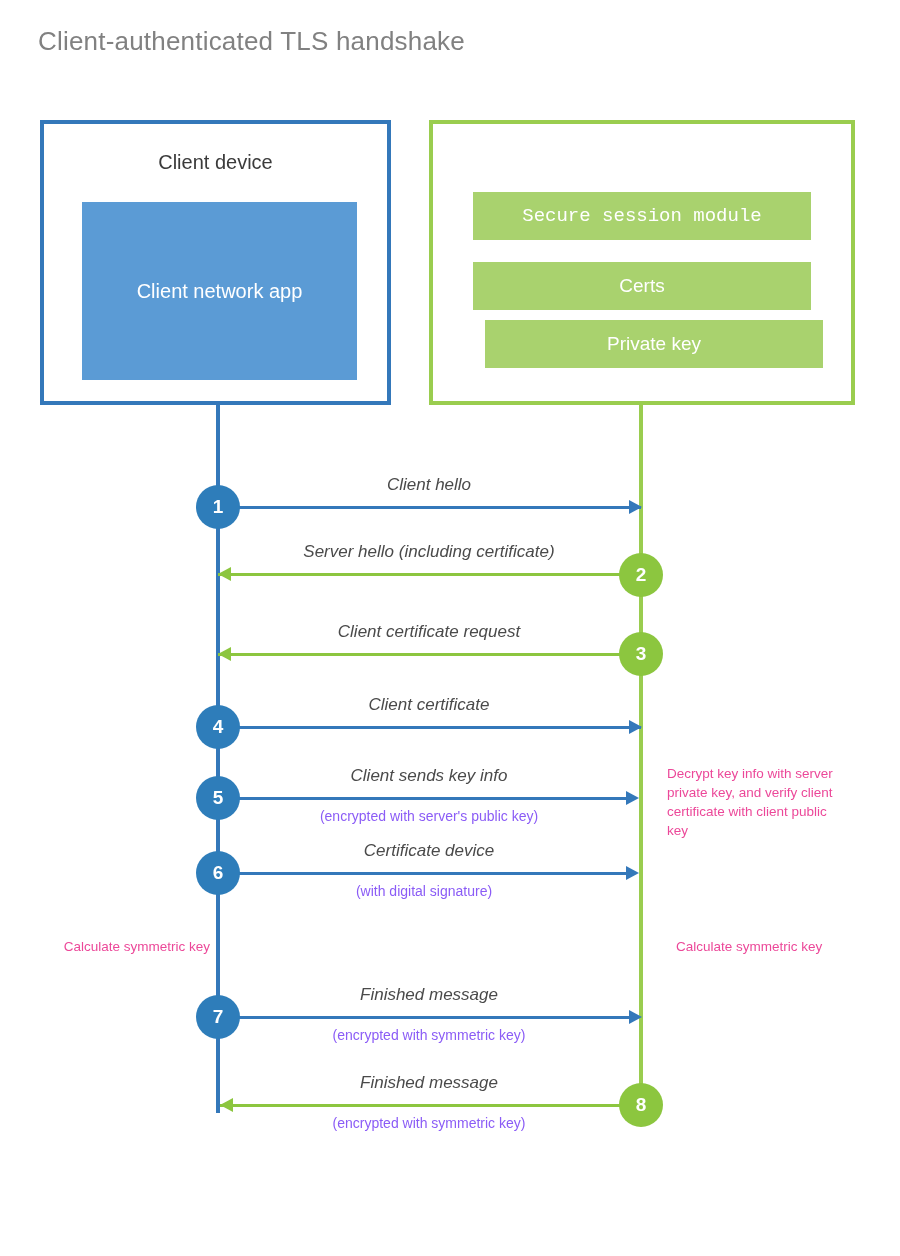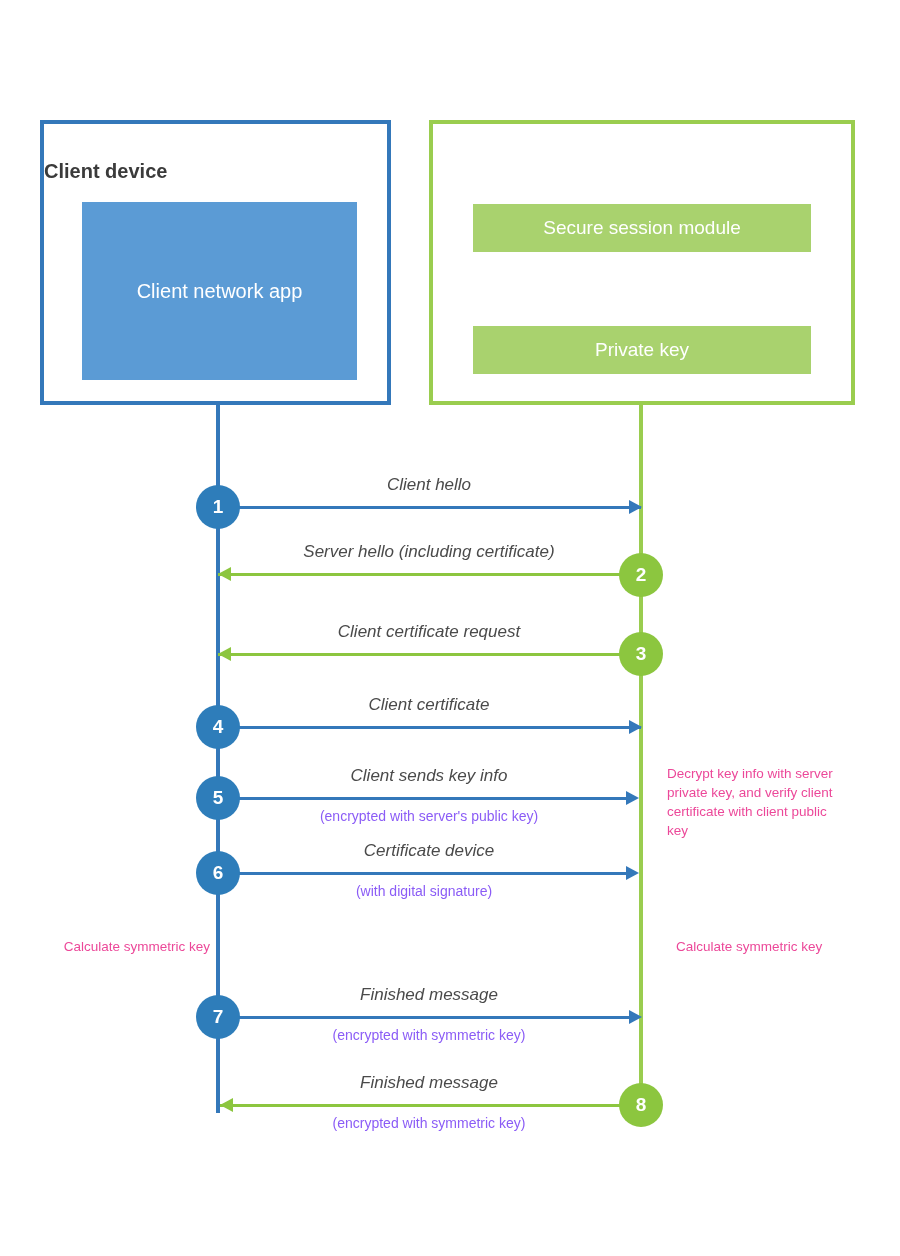--- a/index.html
+++ b/index.html
@@ -51,24 +51,24 @@
     left: 429px;
     top: 120px;
     width: 426px;
     height: 285px;
     border: 4px solid #9ACD4F;
   }
   .actor-title {
     position: absolute;
     left: 0;
     right: 0;
-    top: 36px;
-    text-align: left;
+    top: 27px;
+    text-align: center;
     font-size: 20px;
-    font-weight: bold;
+    font-weight: normal;
     color: #3B3B3B;
   }
 
   .client-app-box {
     position: absolute;
     left: 38px;
     top: 78px;
     width: 275px;
     height: 178px;
     background: #5B9BD5;
@@ -88,23 +88,23 @@
     left: 40px;
     width: 338px;
     height: 48px;
     background: #A9D26E;
     display: flex;
     align-items: center;
     justify-content: center;
     color: #ffffff;
     font-size: 19px;
   }
-  .server-bar.b0 { top: 80px; }
+  .server-bar.b0 { top: 68px; font-family: Liberation Mono, monospace; }
   .server-bar.b1 { top: 138px; }
-  .server-bar.b2 { top: 202px; }
+  .server-bar.b2 { top: 196px; margin-left: 12px; }
 
   
   .lifeline {
     position: absolute;
     width: 4px;
   }
   .lifeline.client-line {
     left: 216px;
     top: 401px;
     height: 712px;
@@ -183,28 +183,30 @@
     color: #ec4899;
   }
   .side-note.right-aligned { text-align: right; }
   .side-note.left-aligned  { text-align: left; }
 </style>
 </head>
 <body>
 
 <div id="diagram-root">
 
+  <div class="page-title">Client-authenticated TLS handshake</div>
 
   <div class="actor-box client">
     <div class="actor-title">Client device</div>
     <div class="client-app-box">Client network app</div>
   </div>
 
   <div class="actor-box server">
     <div class="server-bar b0">Secure session module</div>
+    <div class="server-bar b1">Certs</div>
     <div class="server-bar b2">Private key</div>
   </div>
 
   <div class="lifeline client-line"></div>
   <div class="lifeline server-line"></div>
 
   <div class="msg-row" style="top:507px">
     <div class="msg-line blue" style="left:218px; width:423px"></div>
     <div class="arrow-head right blue" style="left:629px"></div>
     <div class="msg-label primary" style="left:429px">Client hello</div>

